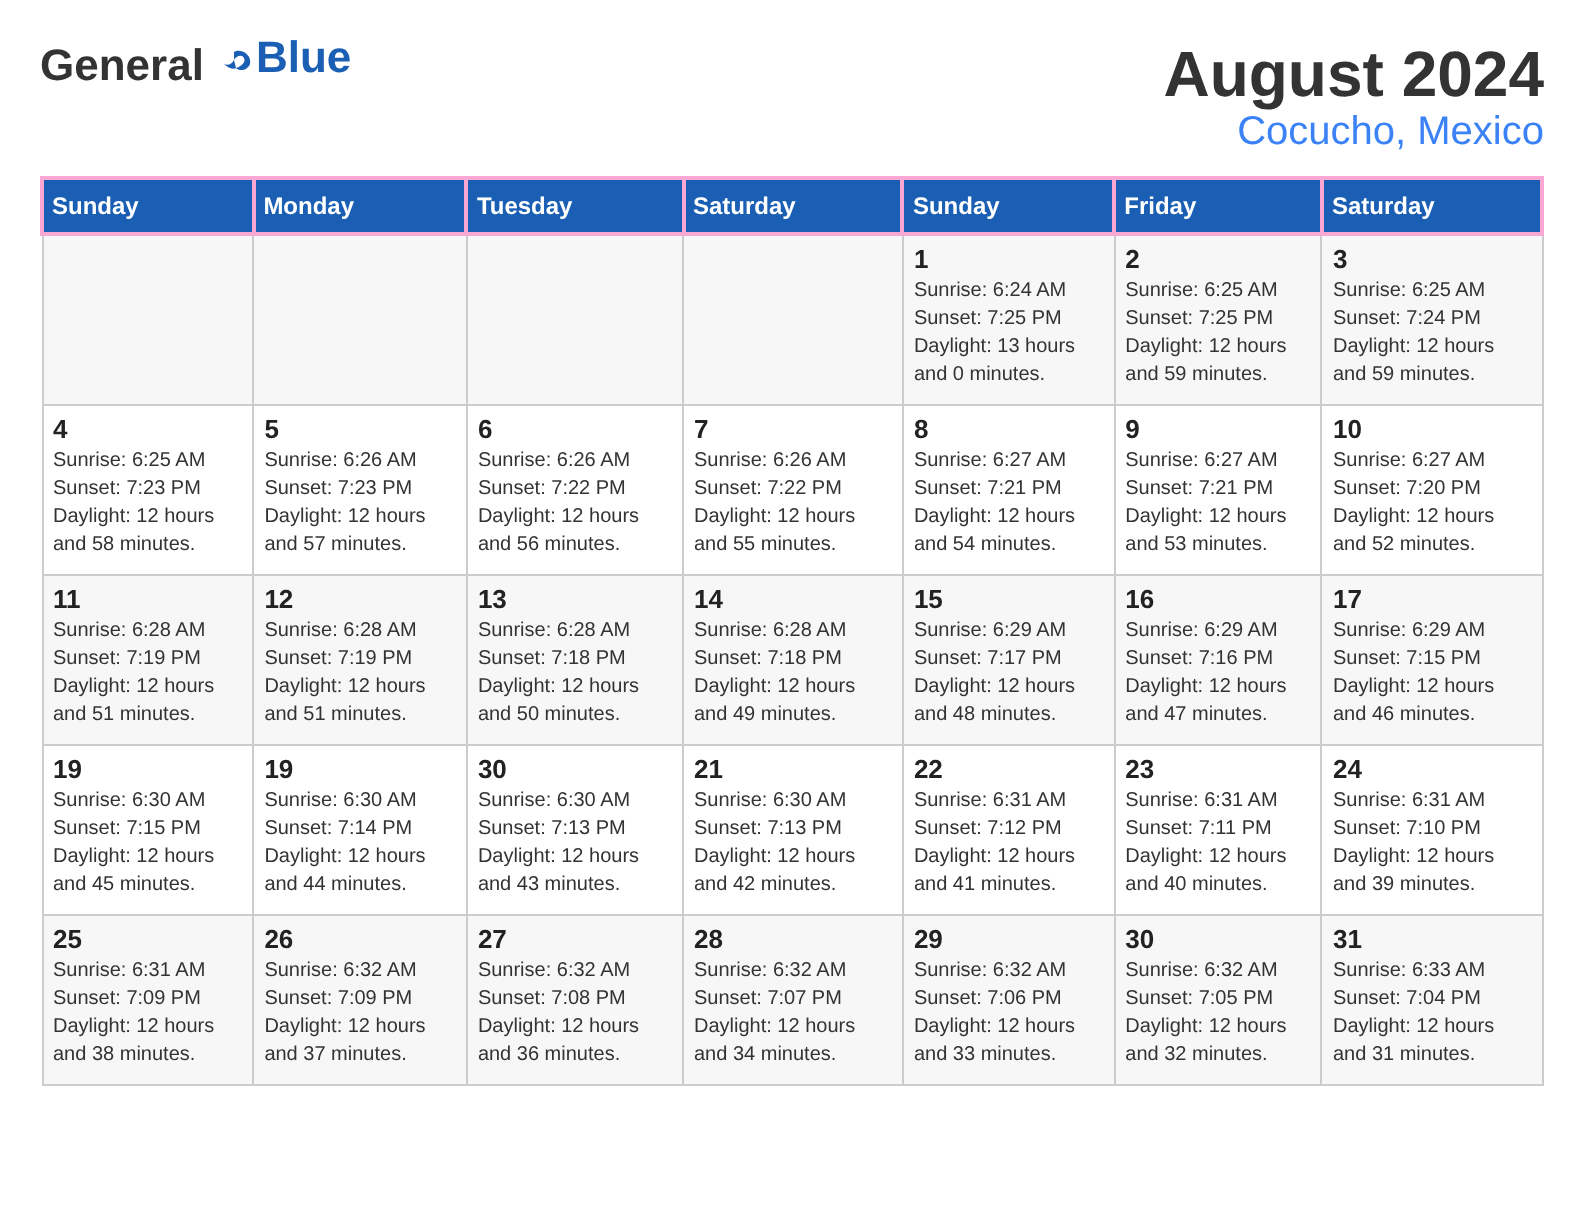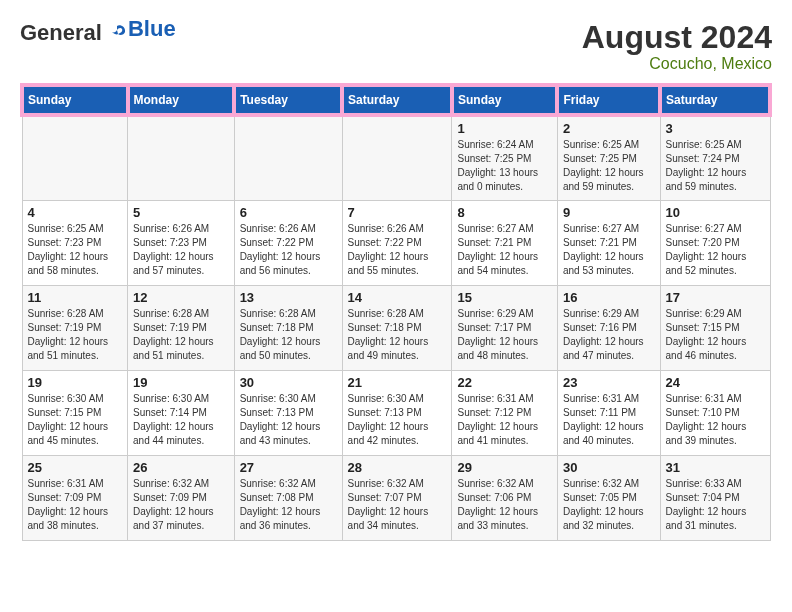--- a/index.html
+++ b/index.html
@@ -23,38 +23,38 @@
     .title-section {
       text-align: right;
     }
     .month-year {
       font-size: 32px;
       font-weight: bold;
       color: #333;
       line-height: 1.1;
     }
     .location {
-      font-size: 16px;
-      color: #4d7c0f;
+      font-size: 20px;
+      color: #3b82f6;
     }
     table {
       width: 100%;
       border-collapse: collapse;
       font-size: 11px;
     }
     thead tr {
       background-color: #1a5fb4;
       color: white;
     }
     thead th {
       padding: 6px 4px;
       text-align: left;
       font-weight: bold;
       font-size: 12px;
-      border: 4px solid #f9a8d4;
+      border: 2px solid #f9a8d4;
     }
     tbody tr {
       vertical-align: top;
     }
     tbody td {
       border: 1px solid #ccc;
       padding: 4px 5px;
       height: 85px;
       vertical-align: top;
       background: #fff;

